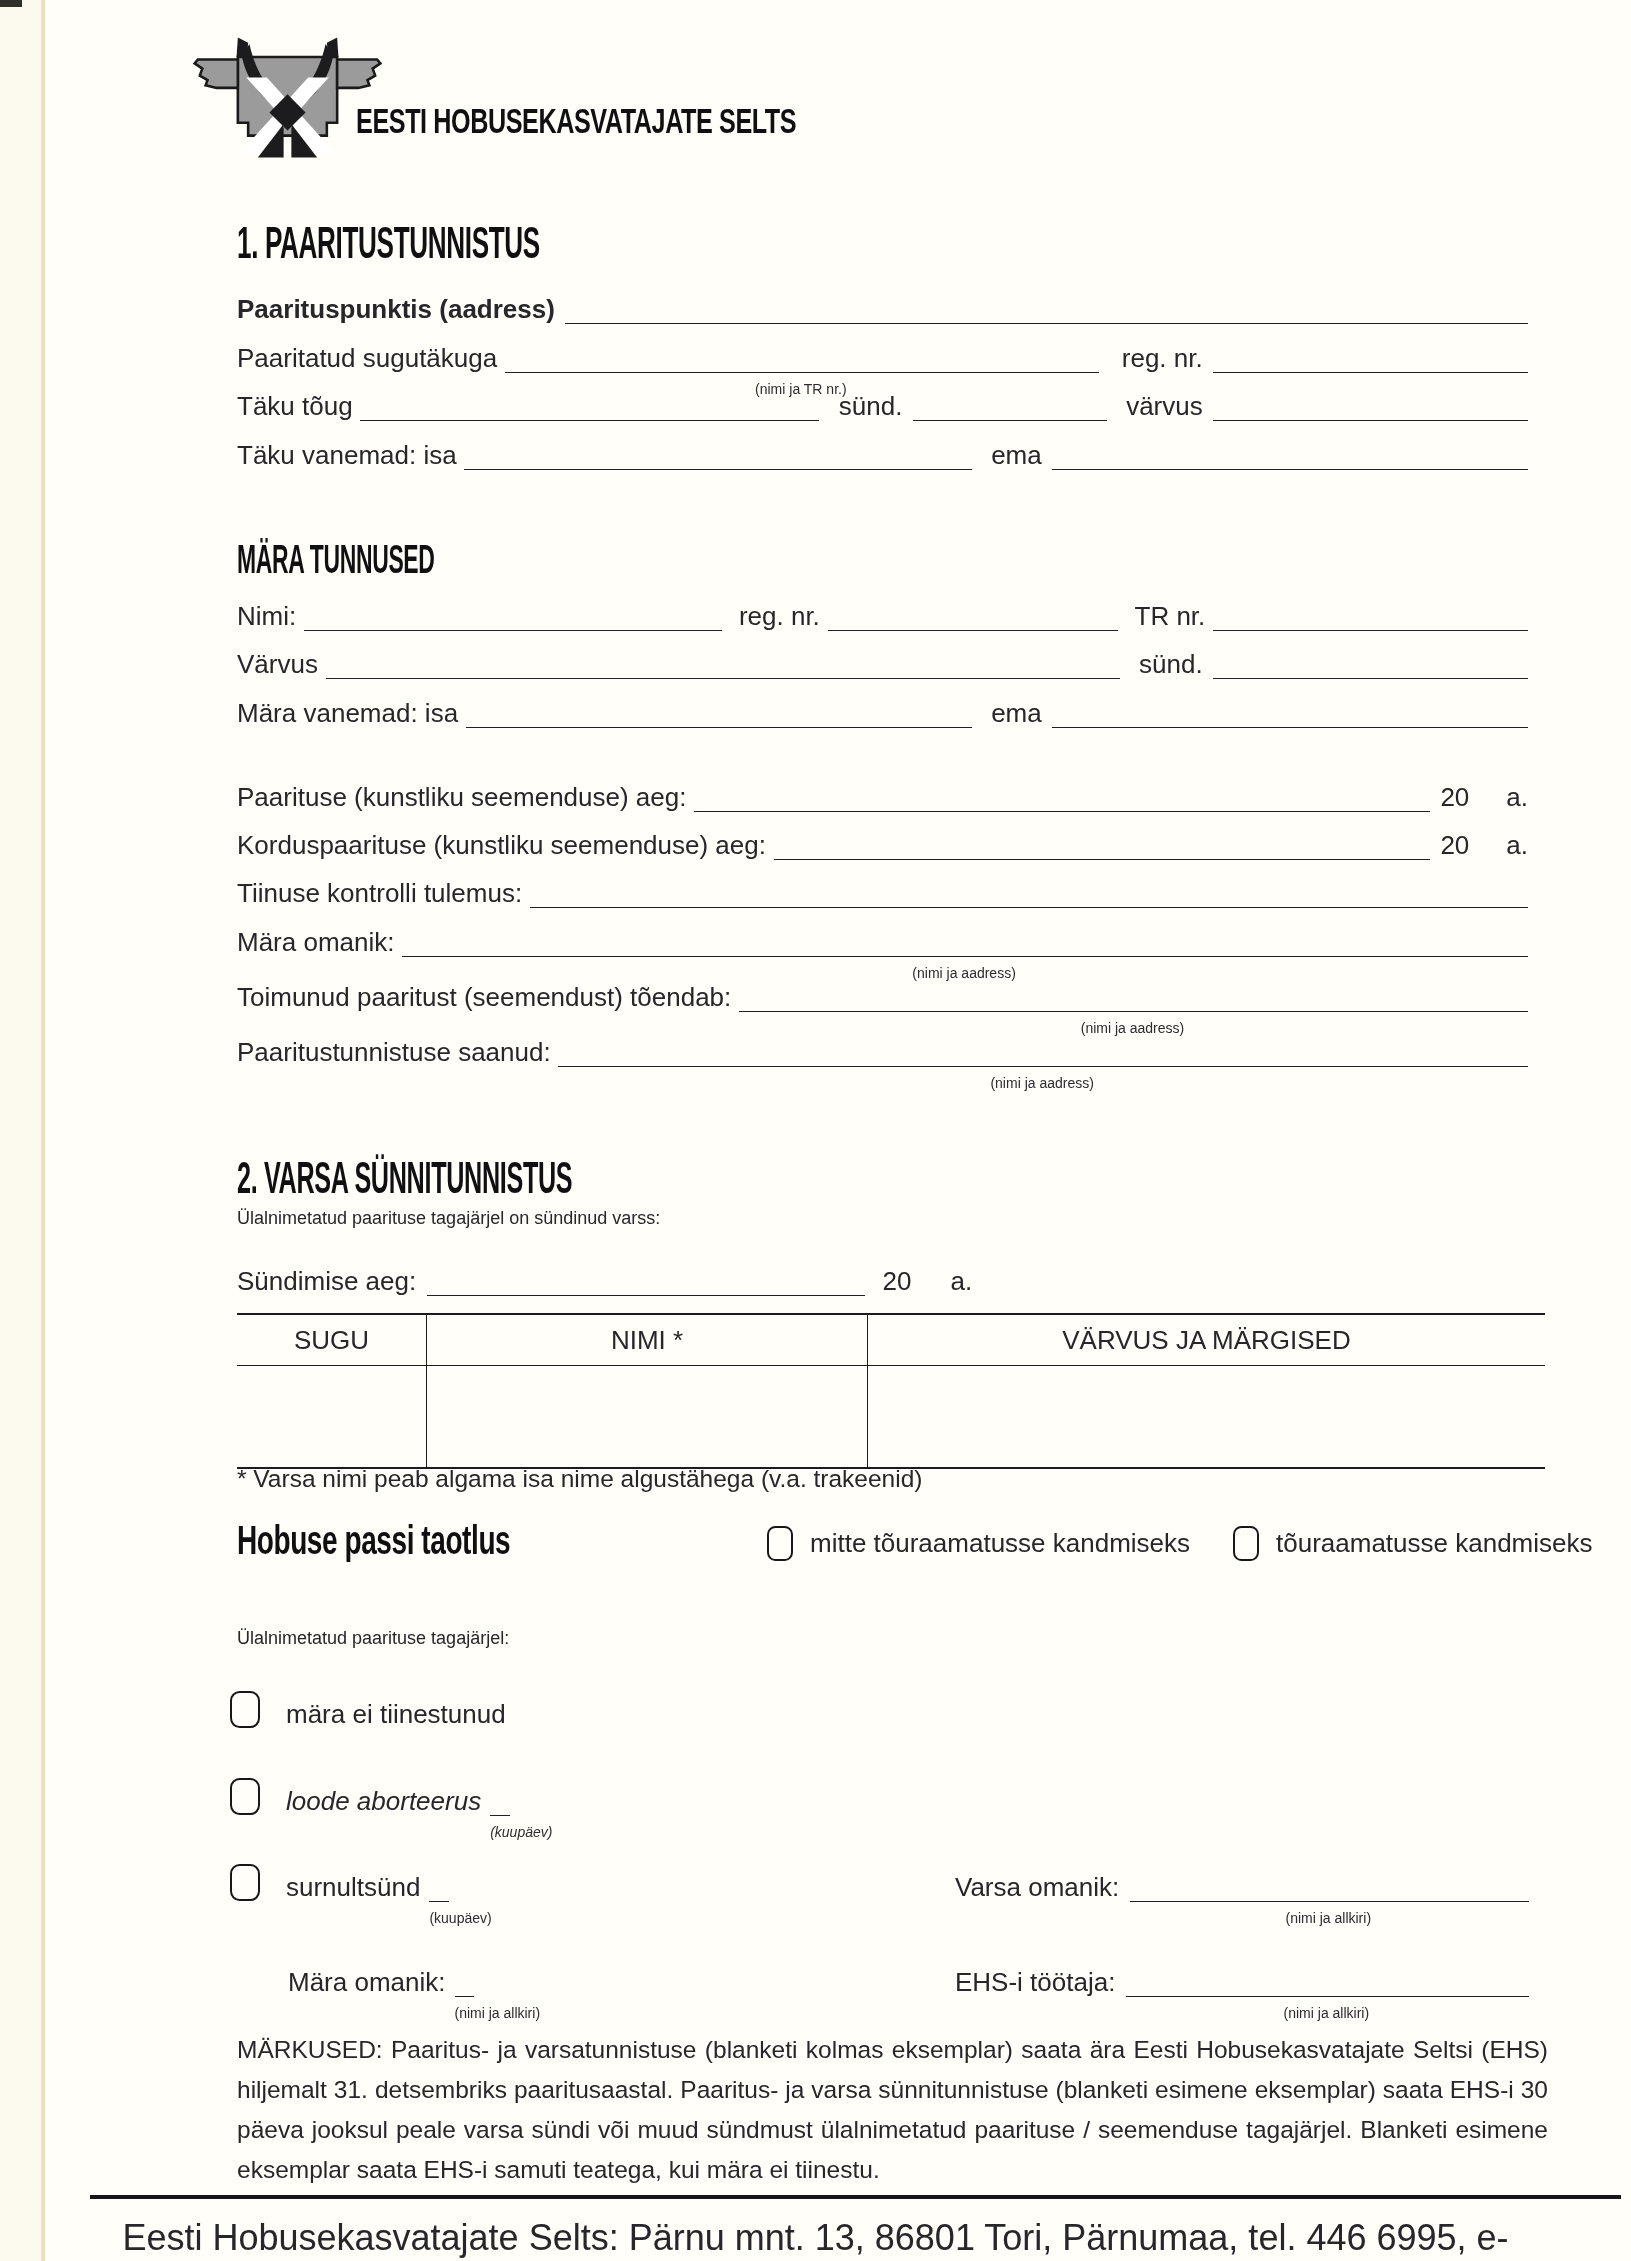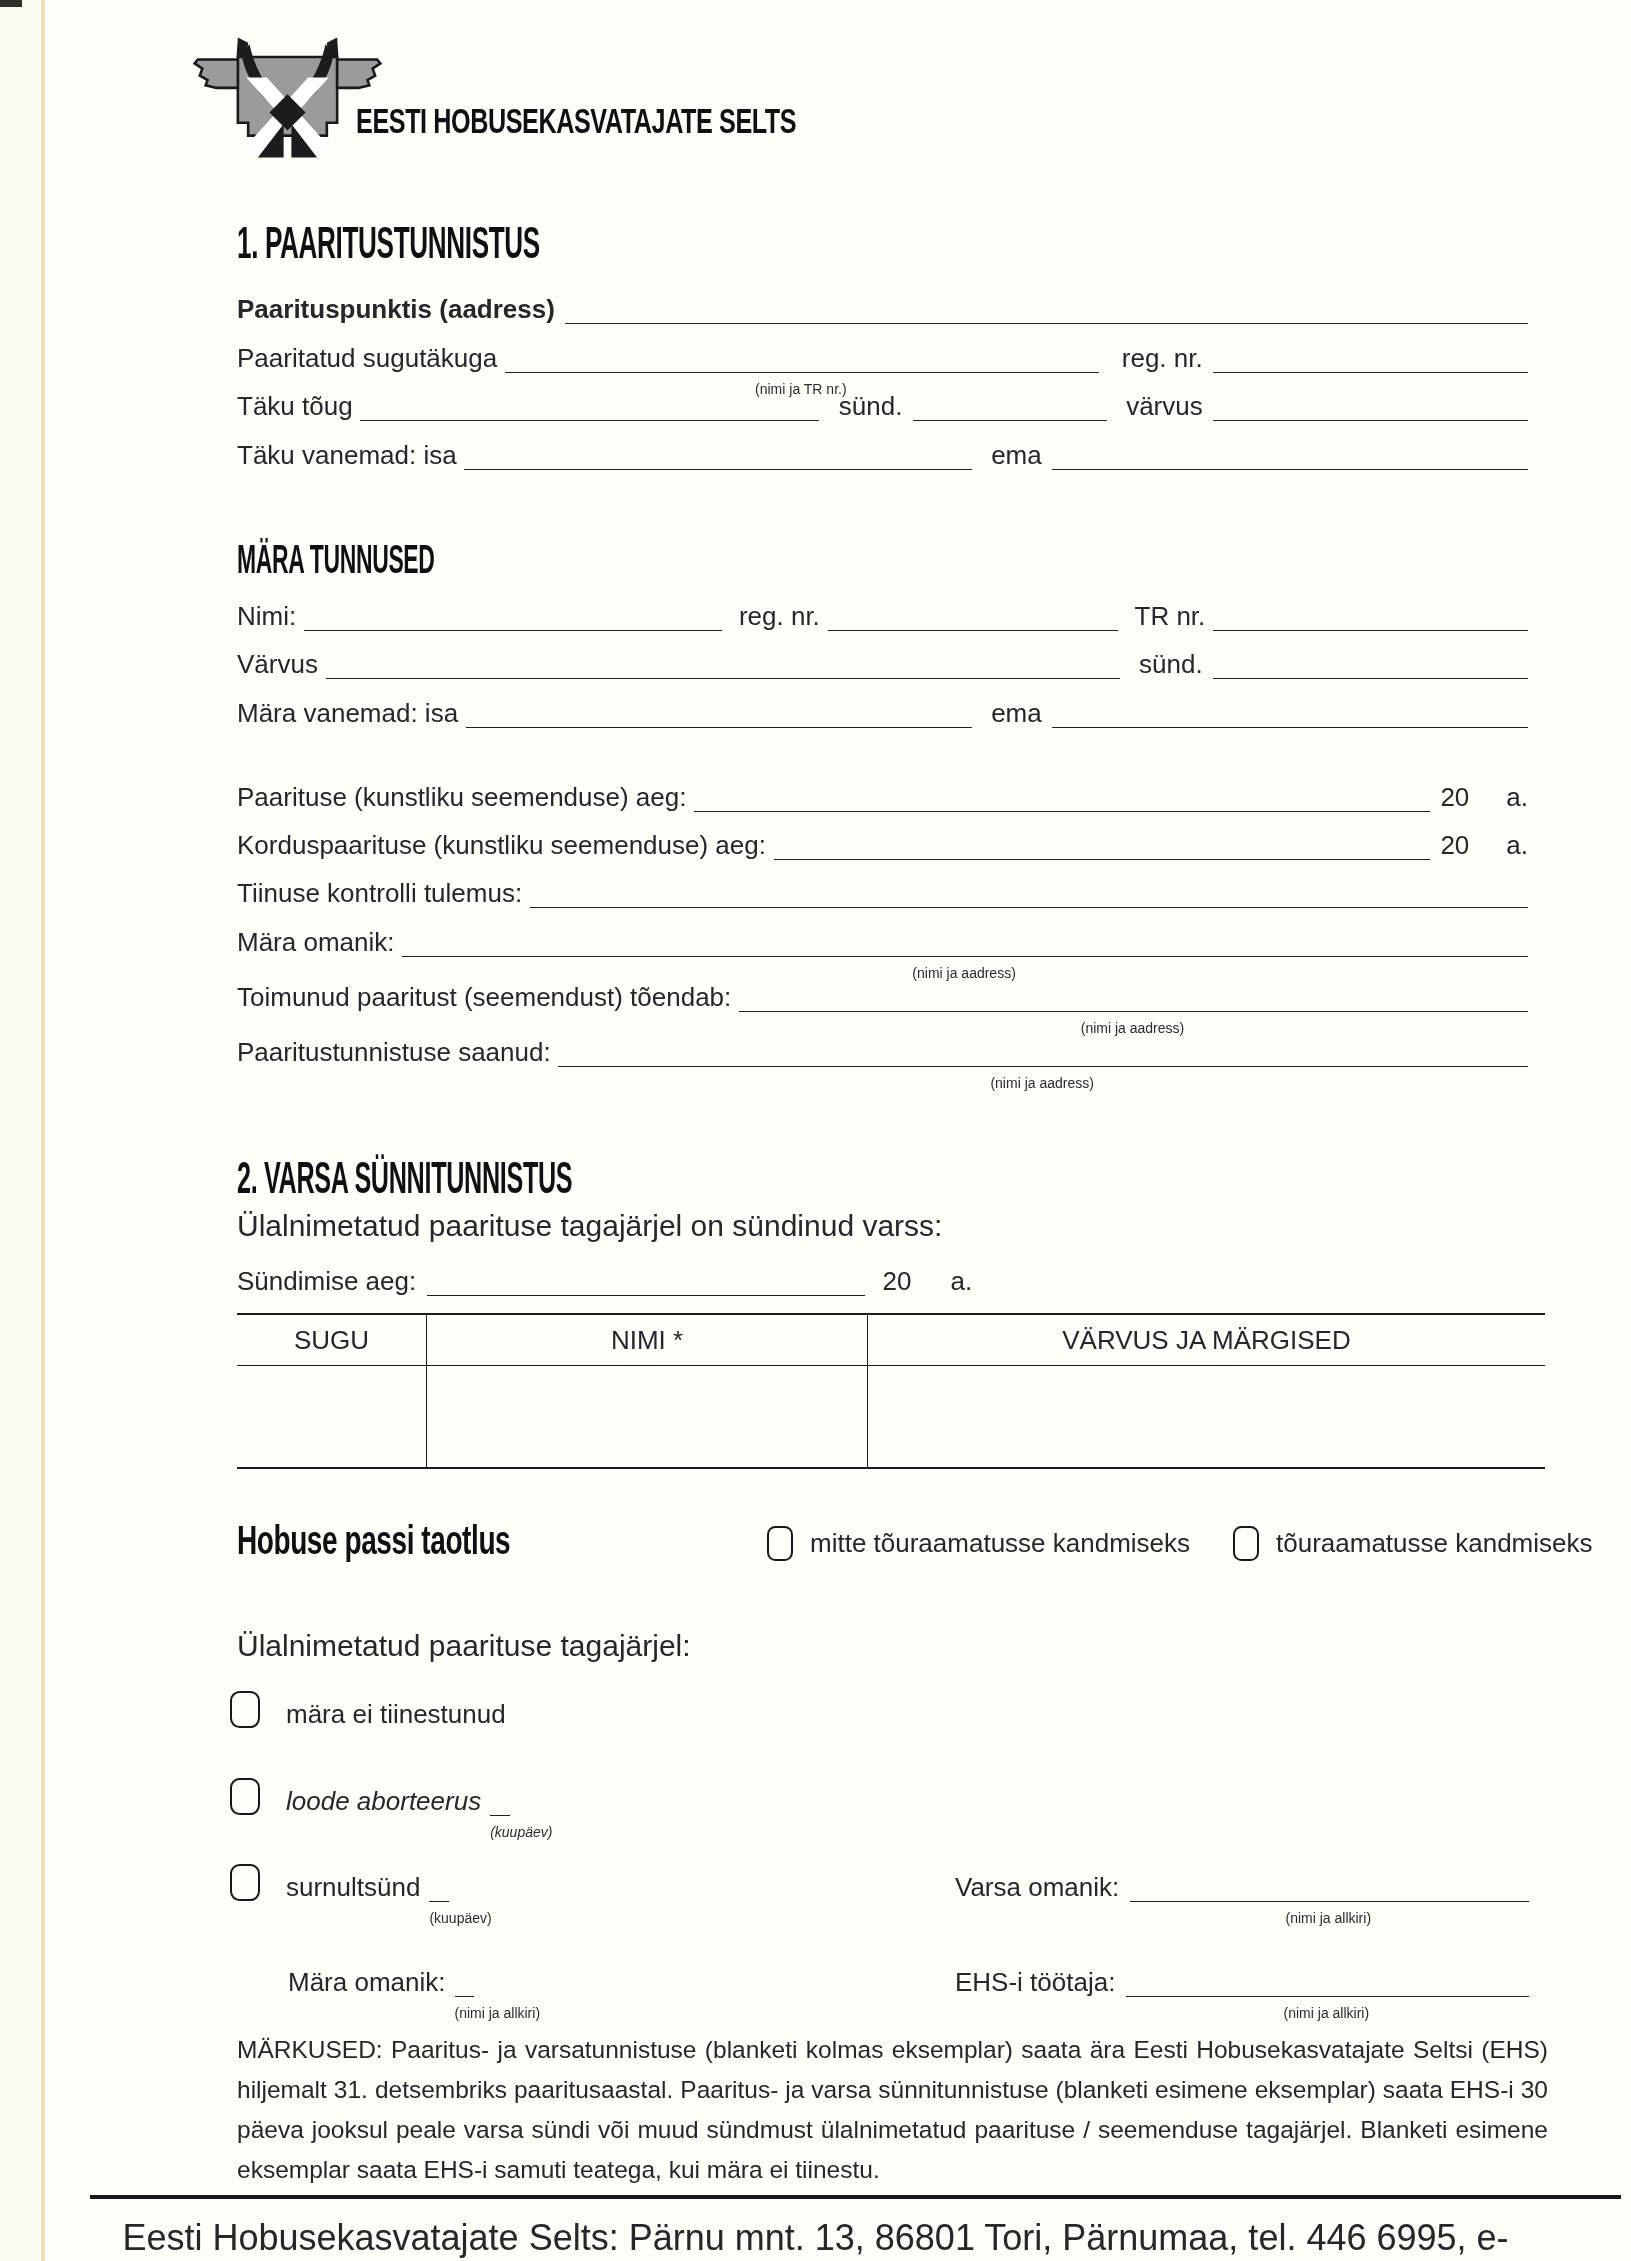--- a/index.html
+++ b/index.html
@@ -10,21 +10,21 @@
     overflow:hidden;
     font-family:"Liberation Sans","DejaVu Sans",sans-serif;
     color:#26262b;
   }
   
   .edge-cream{position:absolute;left:0;top:0;width:41px;height:100%;background:#fcf9ee;}
   .edge-line{position:absolute;left:41px;top:0;width:3.9px;height:100%;background:#eae1ba;}
   .corner-dark{position:absolute;left:0;top:0;width:22px;height:6.5px;background:#30302a;}
 
   .h{position:absolute;font-weight:700;color:#101013;white-space:nowrap;line-height:1.1;transform-origin:0 50%;letter-spacing:-0.6px;}
-  .txt{position:absolute;font-size:30px;color:#26262b;white-space:nowrap;line-height:1.2;}
+  .txt{position:absolute;font-size:18px;color:#26262b;white-space:nowrap;line-height:1.2;}
 
   .row{position:absolute;display:flex;align-items:flex-end;height:34px;}
   .lbl{font-size:26px;color:#26262b;white-space:nowrap;line-height:1.1;}
   .fill{border-bottom:1.9px solid #202027;height:6.5px;flex:1 1 auto;min-width:19.4px;}
   .fx{flex:0 0 auto;}
   .w300{flex:0 0 194px;} .w450{flex:0 0 290px;} .w488{flex:0 0 315px;}
   .w560{flex:0 0 361px;} .w615{flex:0 0 397px;} .w660{flex:0 0 426px;}
   .w678{flex:0 0 438px;} .w738{flex:0 0 476px;}
   .ml12{margin-left:7.7px;} .ml14{margin-left:9px;} .ml16{margin-left:10.3px;}
   .ml26{margin-left:17px;} .ml28{margin-left:18px;} .ml30{margin-left:19.4px;}
@@ -194,20 +194,21 @@
 
   <div class="table">
     <div class="th c1">SUGU</div>
     <div class="th c2">NIMI *</div>
     <div class="th">VÄRVUS JA MÄRGISED</div>
     <div class="td c1"></div>
     <div class="td c2"></div>
     <div class="td"></div>
   </div>
 
+  <div class="txt" style="left:237px;top:1464px;font-size:24.5px;">* Varsa nimi peab algama isa nime algustähega (v.a. trakeenid)</div>
 
   <div class="h" style="left:237px;top:1518px;font-size:40px;transform:scaleX(0.70);">Hobuse passi taotlus</div>
 
   <div class="optrow" style="left:767px;top:1524px;">
     <span class="chk sm"></span>
     <span class="lbl">mitte tõuraamatusse kandmiseks</span>
   </div>
   <div class="optrow" style="left:1233px;top:1524px;">
     <span class="chk sm"></span>
     <span class="lbl">tõuraamatusse kandmiseks</span>

